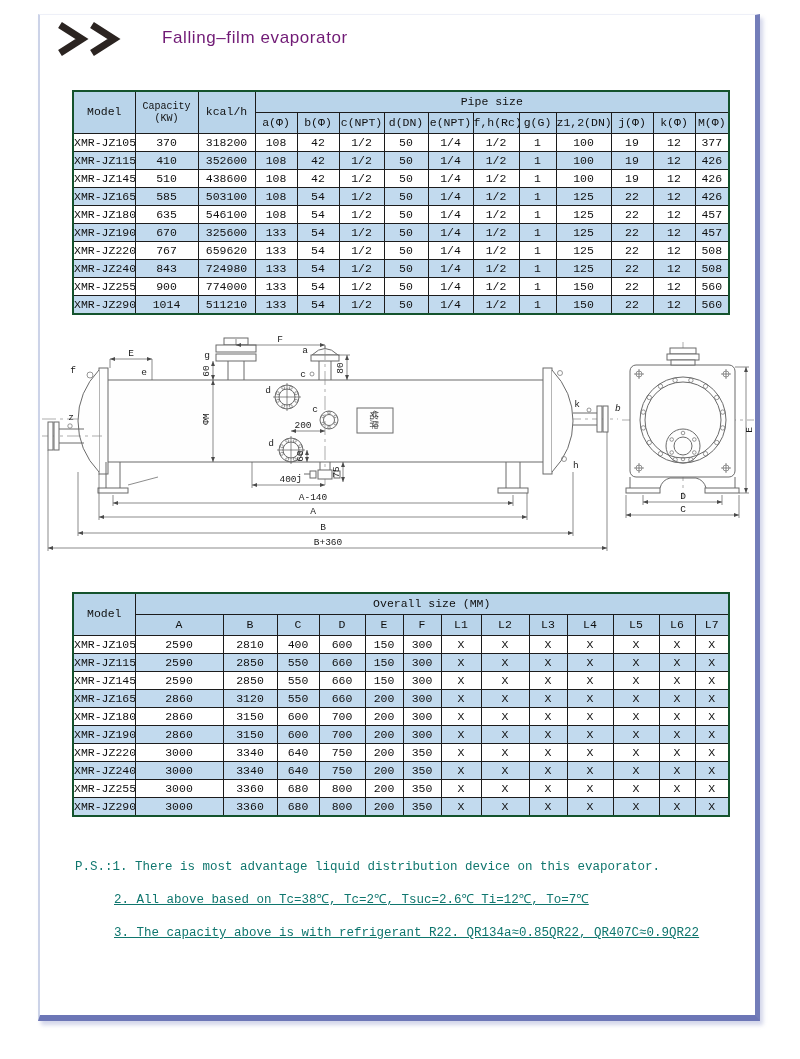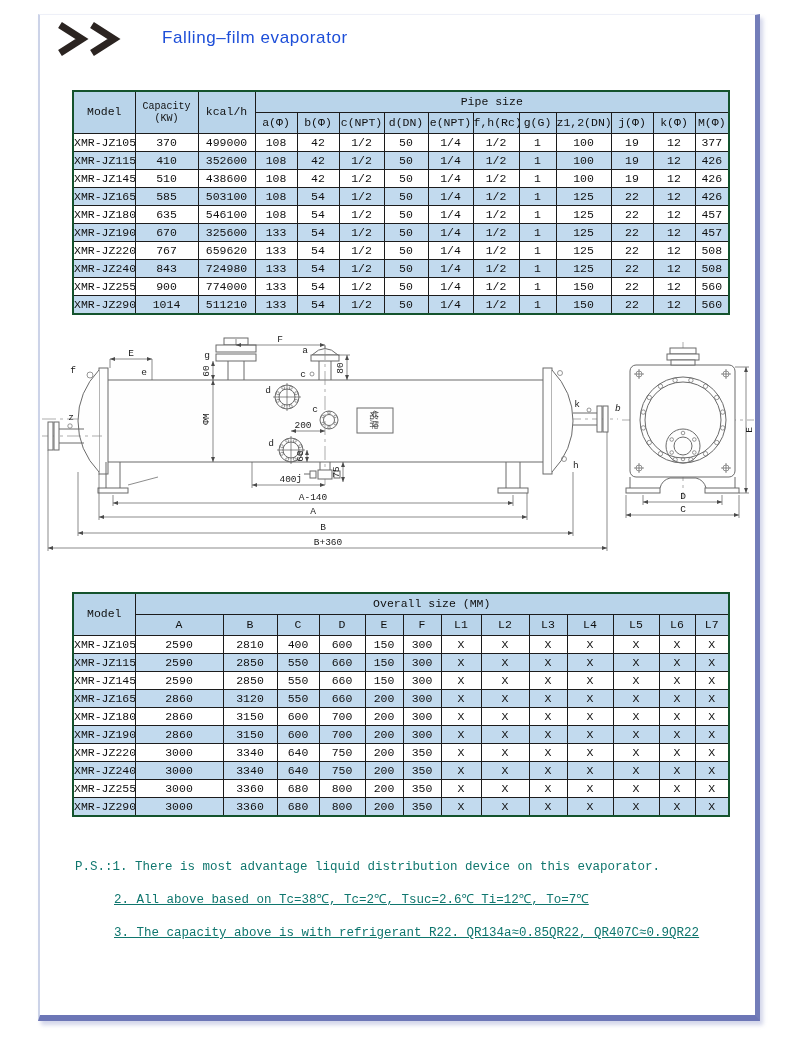--- a/index.html
+++ b/index.html
@@ -2,21 +2,21 @@
 <html><head>
 <meta charset="utf-8">
 <style>
   html,body{margin:0;padding:0;background:#ffffff;}
   body{width:800px;height:1059px;position:relative;font-family:"Liberation Sans",sans-serif;overflow:hidden;}
   .frame{position:absolute;left:38px;top:14px;width:715px;height:1000px;background:#fff;
          border-top:1px solid #eef0f8;border-left:2px solid #ccd3e8;
          border-right:5px solid #737db9;border-bottom:6px solid #6c76b6;
          box-shadow:3px 4px 4px rgba(110,120,185,.30);}
   .logo{position:absolute;left:14px;top:2px;width:74px;height:44px;}
-  .title{position:absolute;left:122px;top:13px;font-size:17px;letter-spacing:.6px;color:#1d4ed8;}
+  .title{position:absolute;left:122px;top:13px;font-size:17px;letter-spacing:.6px;color:#701a75;}
   table.tbl{position:absolute;left:32px;border-collapse:collapse;table-layout:fixed;
             border:2px solid #14532d;font-family:"Liberation Mono","DejaVu Sans Mono",monospace;}
   #t1{top:75px;width:656px;}
   #t2{top:577px;width:656px;}
   .tbl th,.tbl td{border:1px solid #1c1c1c;text-align:center;padding:0;font-weight:normal;
             white-space:nowrap;overflow:hidden;color:#101010;}
   .tbl thead th{background:#b9d4ea;font-size:11.5px;height:20px;line-height:1.1;}
   .tbl td{font-size:11.5px;height:17px;background:#fff;}
   .tbl tr.stripe td{background:#c2daee;}
   .cap2{font-size:10px;line-height:1.15;}
@@ -83,21 +83,21 @@
           <th>z1,2(DN)</th>
           <th>j(Φ)</th>
           <th>k(Φ)</th>
           <th>M(Φ)</th>
         </tr>
     </thead>
     <tbody id="t1-body">
         <tr>
           <td>XMR-JZ105</td>
           <td>370</td>
-          <td>499000</td>
+          <td>318200</td>
           <td>108</td>
           <td>42</td>
           <td>1/2</td>
           <td>50</td>
           <td>1/4</td>
           <td>1/2</td>
           <td>1</td>
           <td>100</td>
           <td>19</td>
           <td>12</td>

